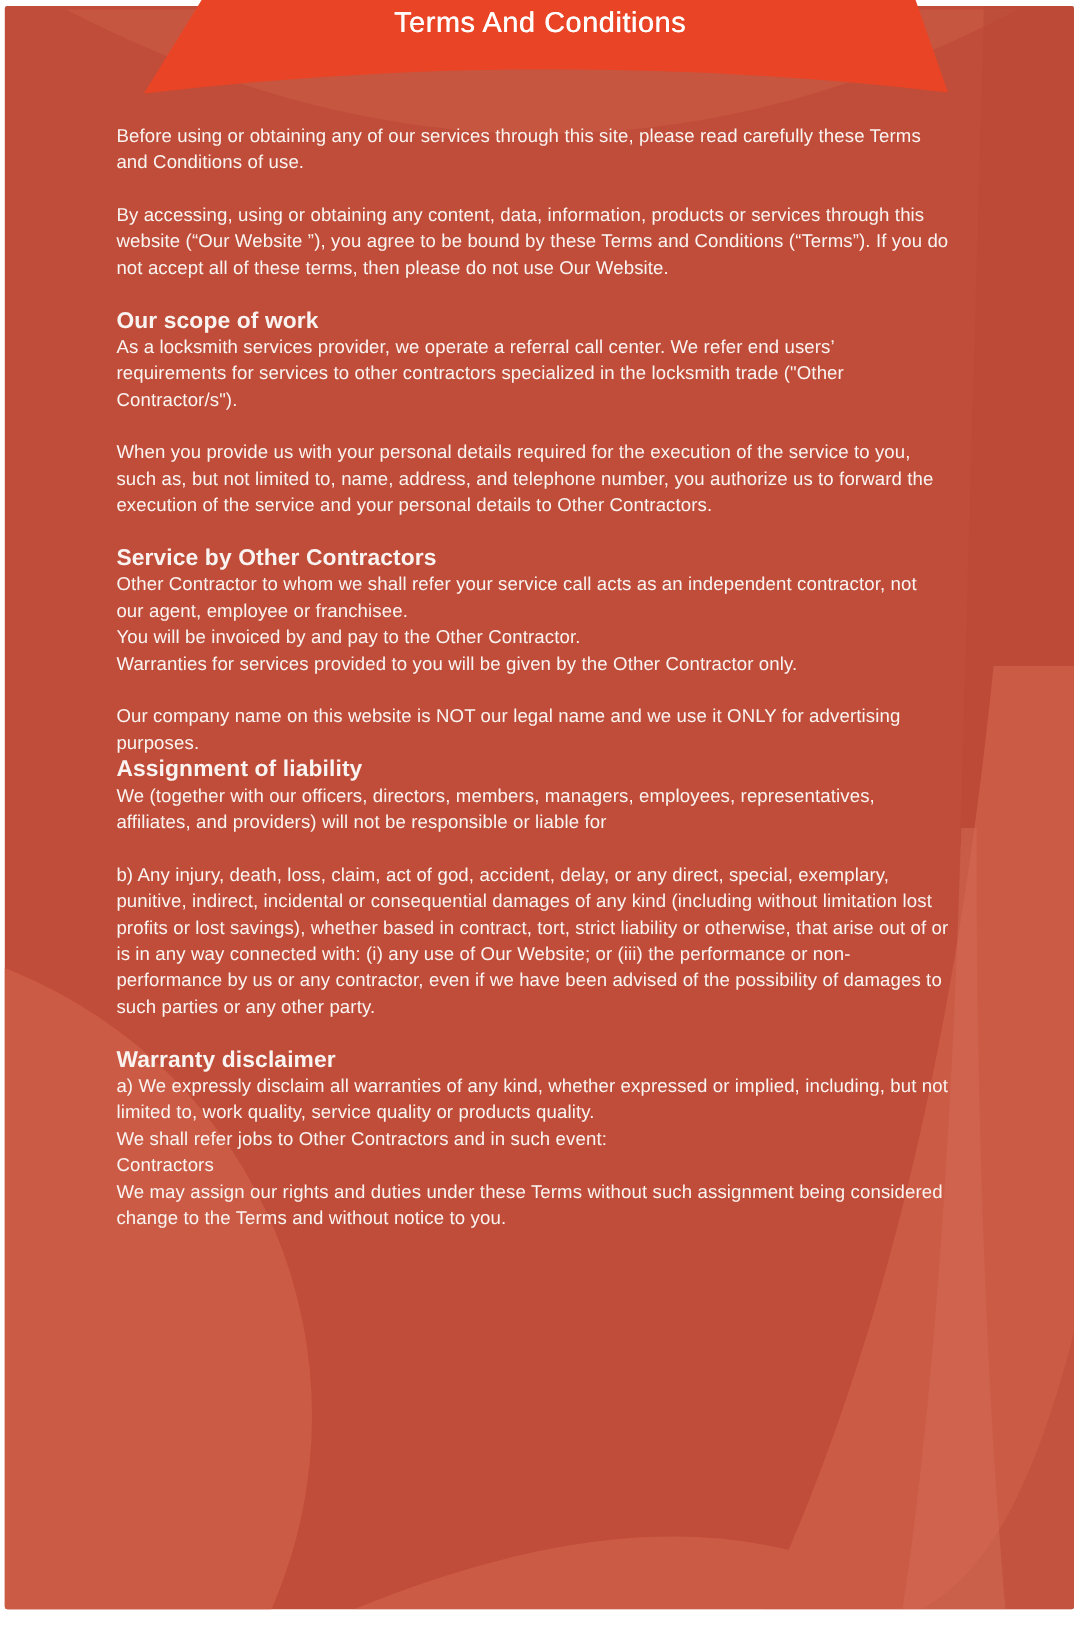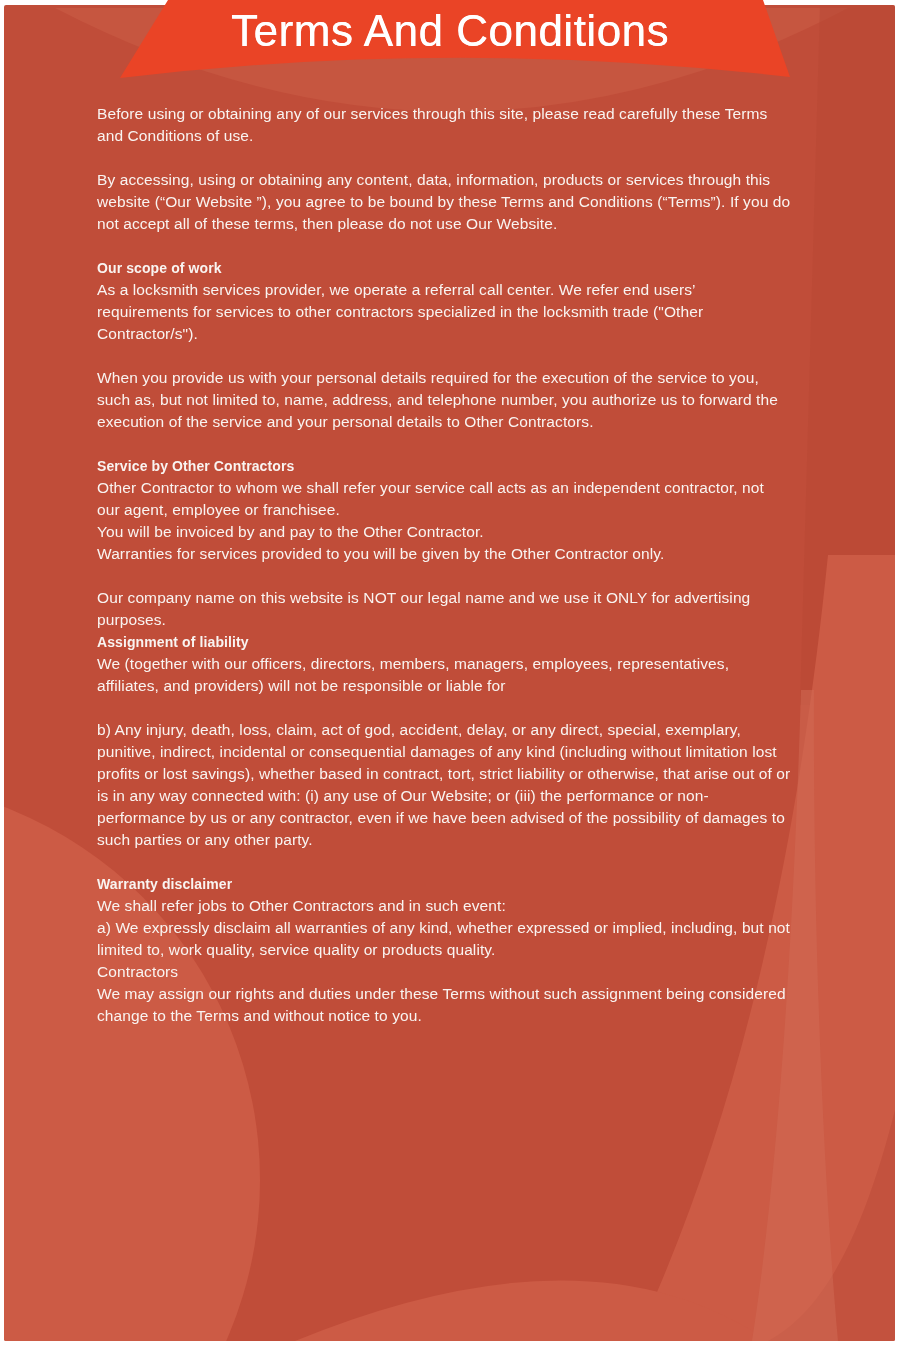--- a/index.html
+++ b/index.html
@@ -14,36 +14,36 @@
     width:900px;height:1357px;
     background:var(--page-margin,#fff);
   }
   .bg-svg{
     position:absolute;left:0;top:0;width:900px;height:1357px;display:block;
   }
   .title{
     position:absolute;left:0;right:0;top:6px;
     text-align:center;
     font-family:"Liberation Sans", sans-serif;
-    font-size:44px;font-weight:400;
+    font-size:24px;font-weight:400;
     letter-spacing:0.5px;
     color:var(--title-text,#fff);
     text-shadow:0.35px 0 0 currentColor;
     white-space:nowrap;
   }
   .content{
     position:absolute;left:97px;top:103px;width:694px;
     color:var(--text,#f9f4f1);
     font-size:15.5px;line-height:22px;
     letter-spacing:0.1px;
   }
   .content .blk-p{margin:0 0 22px 0;}
   .content .blk-l{margin:0;}
   .content .blk-h{
-    margin:0;font-size:14px;font-weight:700;line-height:22px;
+    margin:0;font-size:19px;font-weight:700;line-height:22px;
     letter-spacing:0.1px;
   }
 </style>
 </head>
 <body style="--page-margin: #ffffff; --card-background: #c04d39; --ribbon: #ea4426; --dome-shade: #c65640; --dark-shade: #b84835; --light-shade: #cc5b45; --pale-streak: #d26c55; --text: #f9f4f1; --title-text: #ffffff;">
 
 <div class="page">
 
   <svg class="bg-svg" viewBox="0 0 900 1357" aria-hidden="true">
     <defs>
@@ -84,19 +84,19 @@
       <p class="blk-p">When you provide us with your personal details required for the execution of the service to you, such as, but not limited to, name, address, and telephone number, you authorize us to forward the execution of the service and your personal details to Other Contractors.</p>
       <h2 class="blk-h">Service by Other Contractors</h2>
       <p class="blk-l">Other Contractor to whom we shall refer your service call acts as an independent contractor, not our agent, employee or franchisee.</p>
       <p class="blk-l">You will be invoiced by and pay to the Other Contractor.</p>
       <p class="blk-p">Warranties for services provided to you will be given by the Other Contractor only.</p>
       <p class="blk-l">Our company name on this website is NOT our legal name and we use it ONLY for advertising purposes.</p>
       <h2 class="blk-h">Assignment of liability</h2>
       <p class="blk-p">We (together with our officers, directors, members, managers, employees, representatives, affiliates, and providers) will not be responsible or liable for</p>
       <p class="blk-p">b) Any injury, death, loss, claim, act of god, accident, delay, or any direct, special, exemplary, punitive, indirect, incidental or consequential damages of any kind (including without limitation lost profits or lost savings), whether based in contract, tort, strict liability or otherwise, that arise out of or is in any way connected with: (i) any use of Our Website; or (iii) the performance or non-performance by us or any contractor, even if we have been advised of the possibility of damages to such parties or any other party.</p>
       <h2 class="blk-h">Warranty disclaimer</h2>
+      <p class="blk-l">a) We expressly disclaim all warranties of any kind, whether expressed or implied, including, but not limited to, work quality, service quality or products quality.</p>
       <p class="blk-l">We shall refer jobs to Other Contractors and in such event:</p>
-      <p class="blk-l">a) We expressly disclaim all warranties of any kind, whether expressed or implied, including, but not limited to, work quality, service quality or products quality.</p>
       <p class="blk-l">Contractors</p>
       <p class="blk-p">We may assign our rights and duties under these Terms without such assignment being considered change to the Terms and without notice to you.</p>
     </div>
 
 </div>
 
 </body></html>

